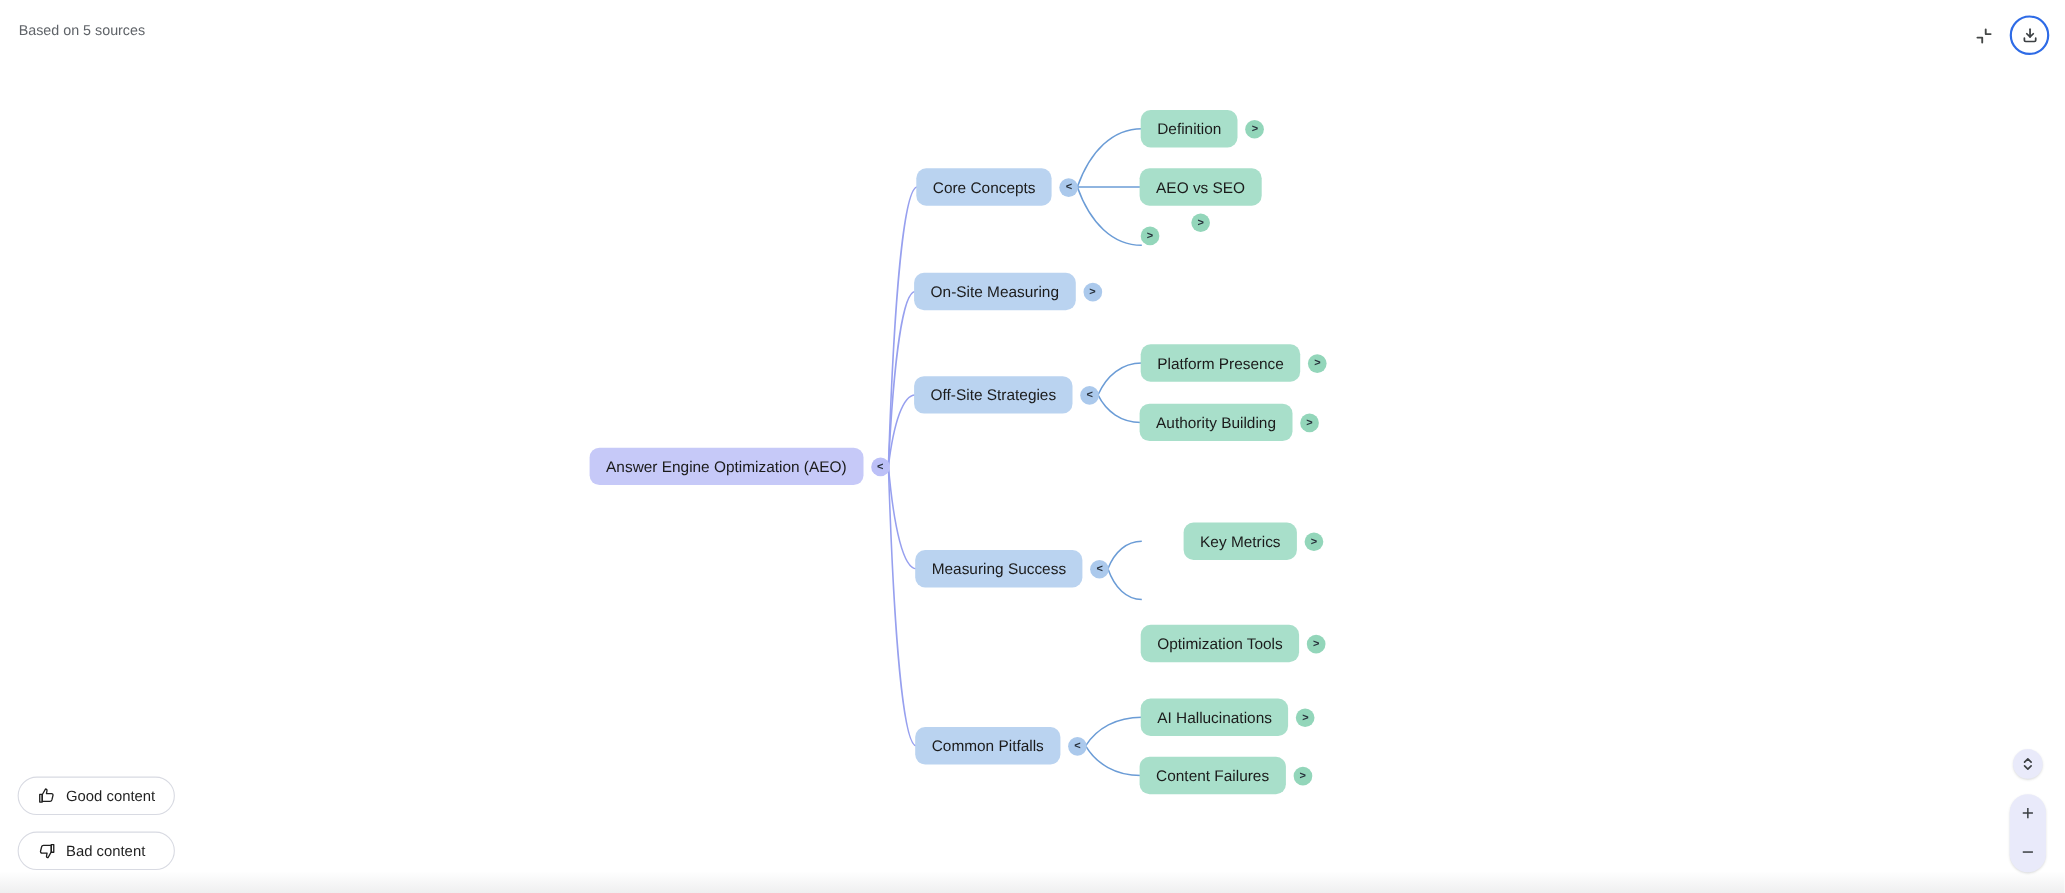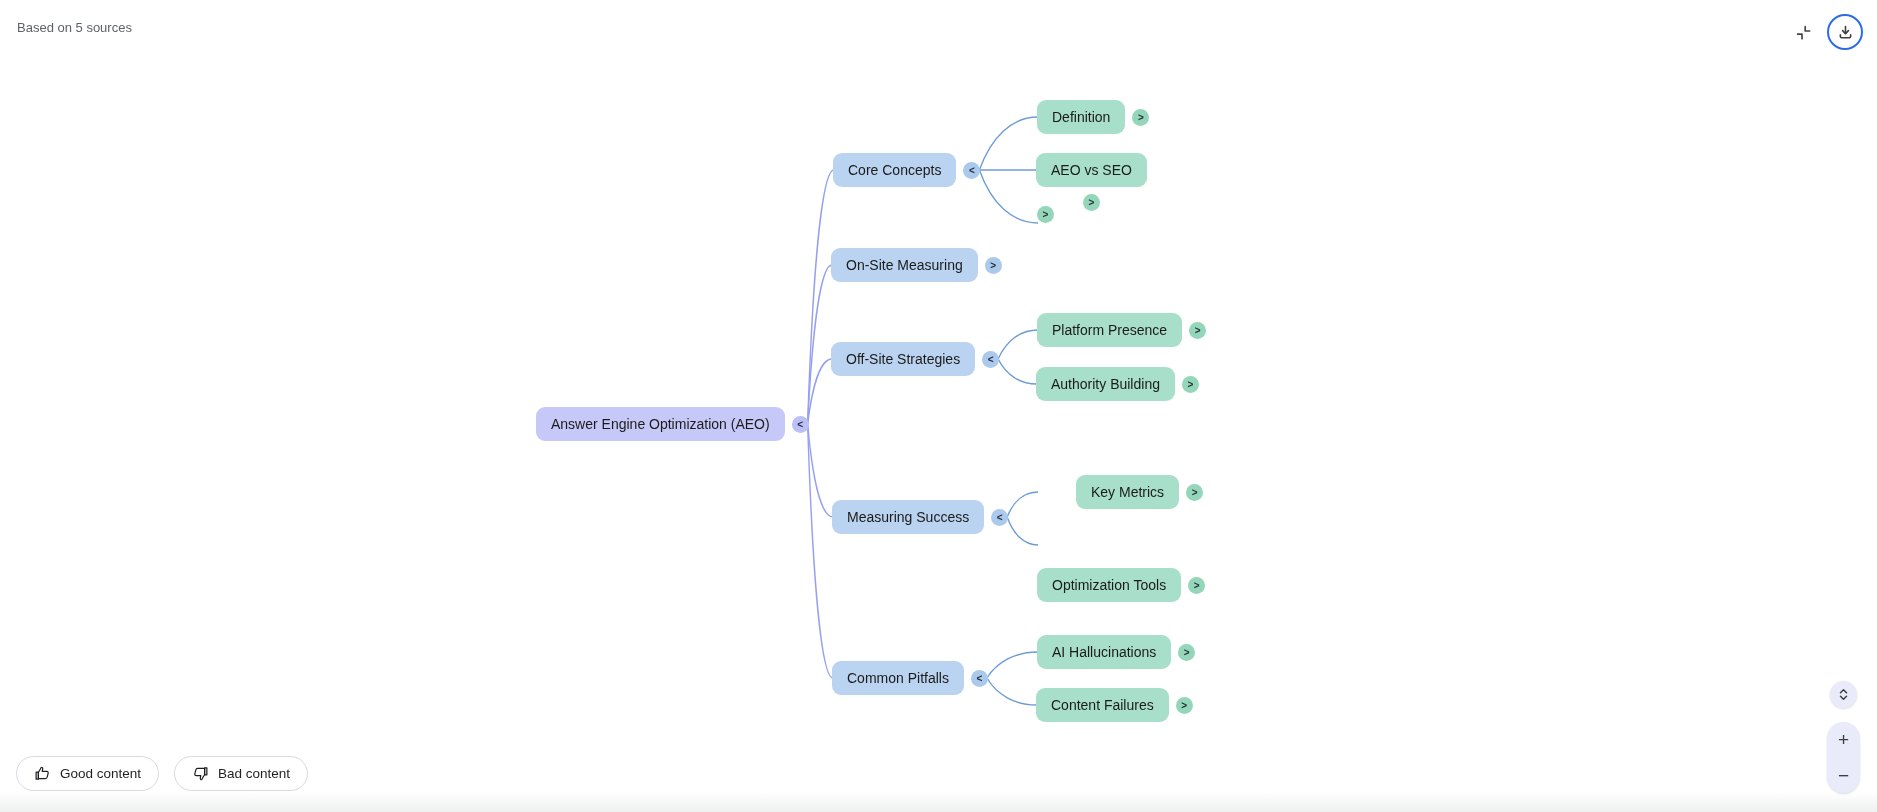--- a/index.html
+++ b/index.html
@@ -43,21 +43,21 @@
   .toggle{
     width:17px;height:17px;border-radius:50%;
     display:flex;align-items:center;justify-content:center;
     font-size:10px;font-weight:700;color:#27303a;cursor:pointer;flex:0 0 auto;
   }
   .toggle.root{background:var(--root-toggle,#bcc0f7);}
   .toggle.branch{background:var(--branch-toggle,#abc9ec);}
   .toggle.leaf{background:var(--leaf-toggle,#93d6ba);}
 
   
-  .footer{position:absolute;left:16px;bottom:21px;display:flex;gap:15px;}
+  .footer{position:absolute;left:16px;bottom:21px;display:flex;gap:15px;flex-direction:column;}
   .pill-btn{
     height:35px;border-radius:18px;border:1px solid #d8dae2;background:#fff;
     display:flex;align-items:center;gap:9px;padding:0 17px;
     font-family:inherit;font-size:13.5px;color:#1f1f1f;cursor:pointer;
   }
   .pill-btn svg{display:block;}
 
   
   .map-controls{position:absolute;right:17px;bottom:19px;display:flex;flex-direction:column;align-items:center;gap:14px;}
   .fit-btn{

